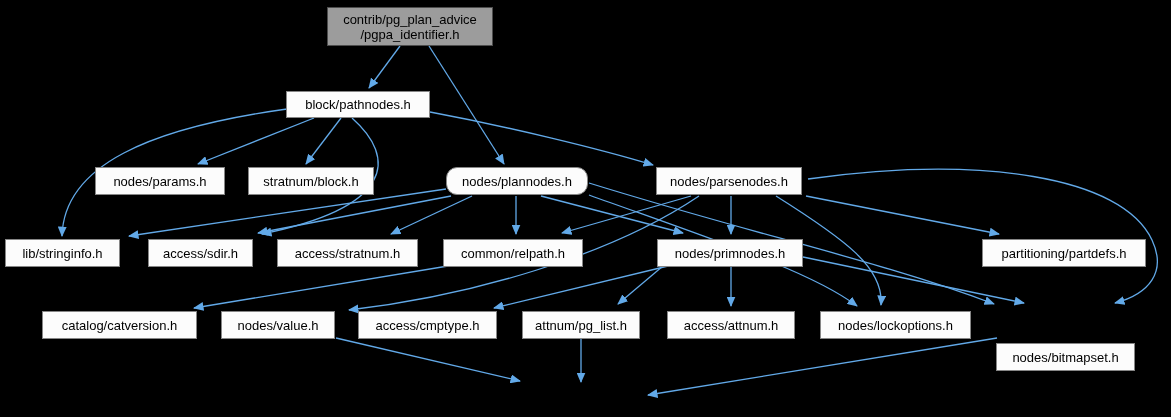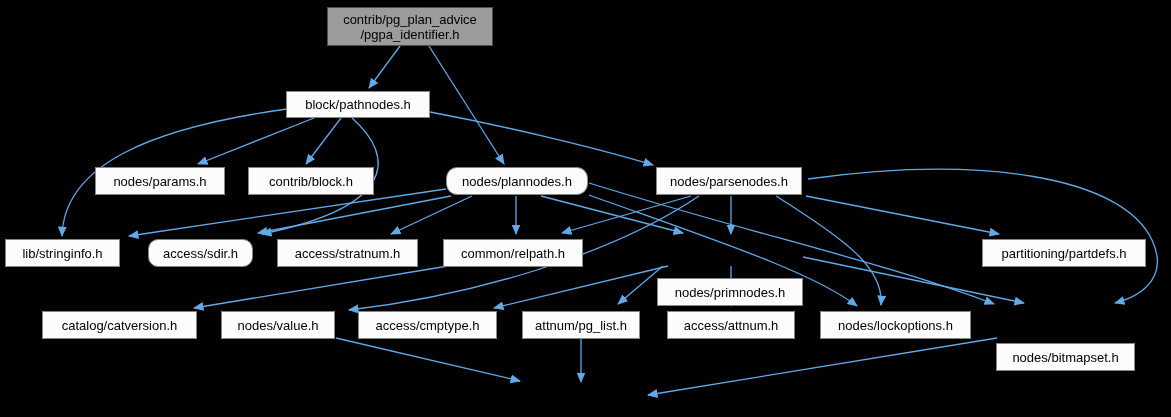--- a/index.html
+++ b/index.html
@@ -51,28 +51,28 @@
         <path d="M336,338 L520,381" fill="none" stroke="#62a9e8" stroke-width="1.3" marker-end="url(#arrow)"></path>
         <path d="M581,338 L581,382" fill="none" stroke="#62a9e8" stroke-width="1.3" marker-end="url(#arrow)"></path>
         <path d="M997,338 L648,395" fill="none" stroke="#62a9e8" stroke-width="1.3" marker-end="url(#arrow)"></path>
       </g>
   </svg>
 
 <div class="node root" style="left: 327px; top: 7px; width: 166px; height: 39px;"><span>contrib/pg_plan_advice
 /pgpa_identifier.h</span></div>
     <div class="node" style="left: 286px; top: 91px; width: 144px; height: 27px;"><span>block/pathnodes.h</span></div>
     <div class="node" style="left: 95px; top: 167px; width: 130px; height: 28px;"><span>nodes/params.h</span></div>
-    <div class="node" style="left: 248px; top: 167px; width: 126px; height: 28px;"><span>contrib/block.h</span></div>
+    <div class="node" style="left: 248px; top: 167px; width: 126px; height: 28px;"><span>stratnum/block.h</span></div>
     <div class="node" style="left: 446px; top: 167px; width: 142px; height: 28px; border-radius: 11px;"><span>nodes/plannodes.h</span></div>
     <div class="node" style="left: 656px; top: 167px; width: 146px; height: 28px;"><span>nodes/parsenodes.h</span></div>
     <div class="node" style="left: 5px; top: 239px; width: 115px; height: 28px;"><span>lib/stringinfo.h</span></div>
-    <div class="node" style="left: 148px; top: 239px; width: 105px; height: 28px; border-radius: 10px;"><span>access/sdir.h</span></div>
+    <div class="node" style="left: 148px; top: 239px; width: 105px; height: 28px;"><span>access/sdir.h</span></div>
     <div class="node" style="left: 277px; top: 239px; width: 141px; height: 28px;"><span>access/stratnum.h</span></div>
     <div class="node" style="left: 443px; top: 239px; width: 140px; height: 28px;"><span>common/relpath.h</span></div>
-    <div class="node" style="left: 657px; top: 239px; width: 146px; height: 28px; margin-top: 39px;"><span>nodes/primnodes.h</span></div>
+    <div class="node" style="left: 657px; top: 239px; width: 146px; height: 28px;"><span>nodes/primnodes.h</span></div>
     <div class="node" style="left: 982px; top: 239px; width: 164px; height: 28px;"><span>partitioning/partdefs.h</span></div>
     <div class="node" style="left: 42px; top: 311px; width: 155px; height: 28px;"><span>catalog/catversion.h</span></div>
     <div class="node" style="left: 221px; top: 311px; width: 114px; height: 28px;"><span>nodes/value.h</span></div>
     <div class="node" style="left: 358px; top: 311px; width: 139px; height: 28px;"><span>access/cmptype.h</span></div>
     <div class="node" style="left: 522px; top: 311px; width: 118px; height: 28px;"><span>attnum/pg_list.h</span></div>
     <div class="node" style="left: 667px; top: 311px; width: 128px; height: 28px;"><span>access/attnum.h</span></div>
     <div class="node" style="left: 820px; top: 311px; width: 151px; height: 28px;"><span>nodes/lockoptions.h</span></div>
     <div class="node" style="left: 996px; top: 311px; width: 139px; height: 28px; margin-top: 32px;"><span>nodes/bitmapset.h</span></div>
   </div>
 

